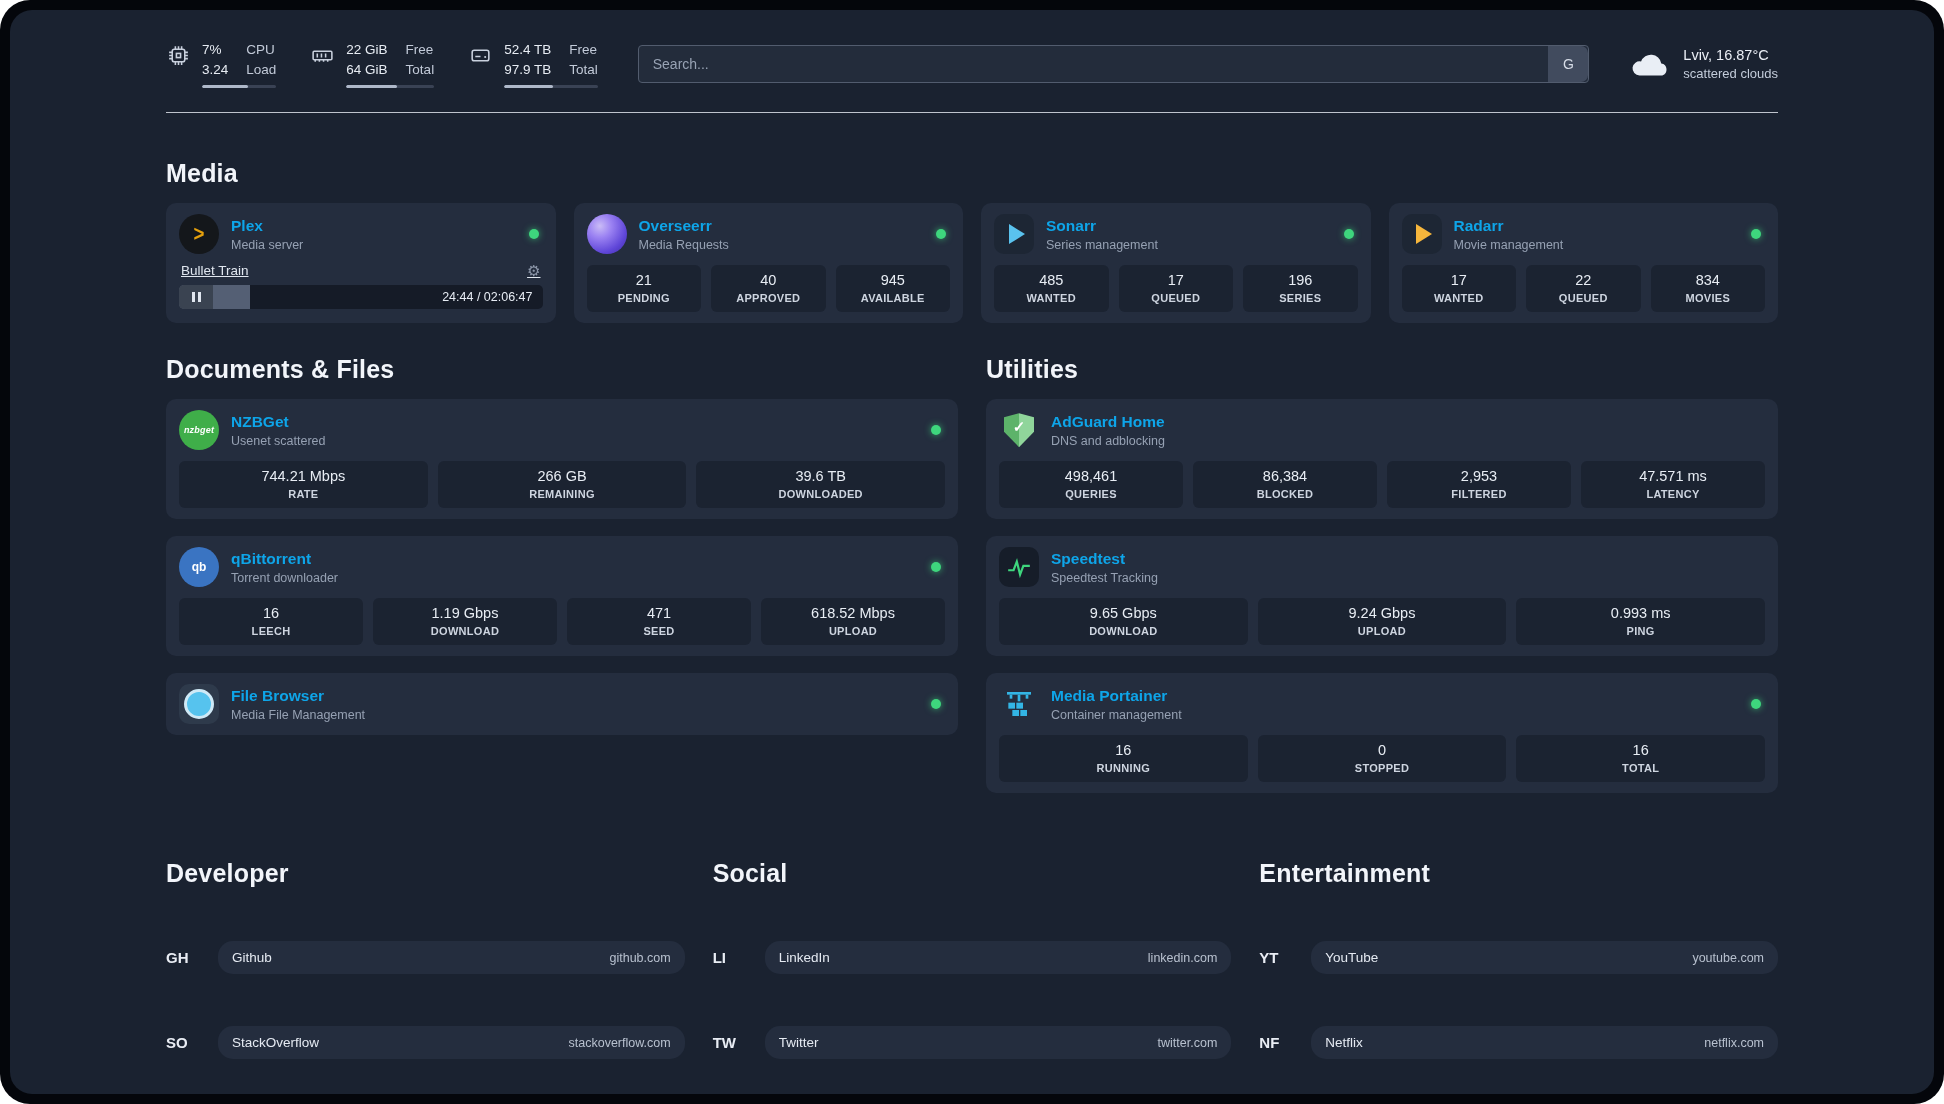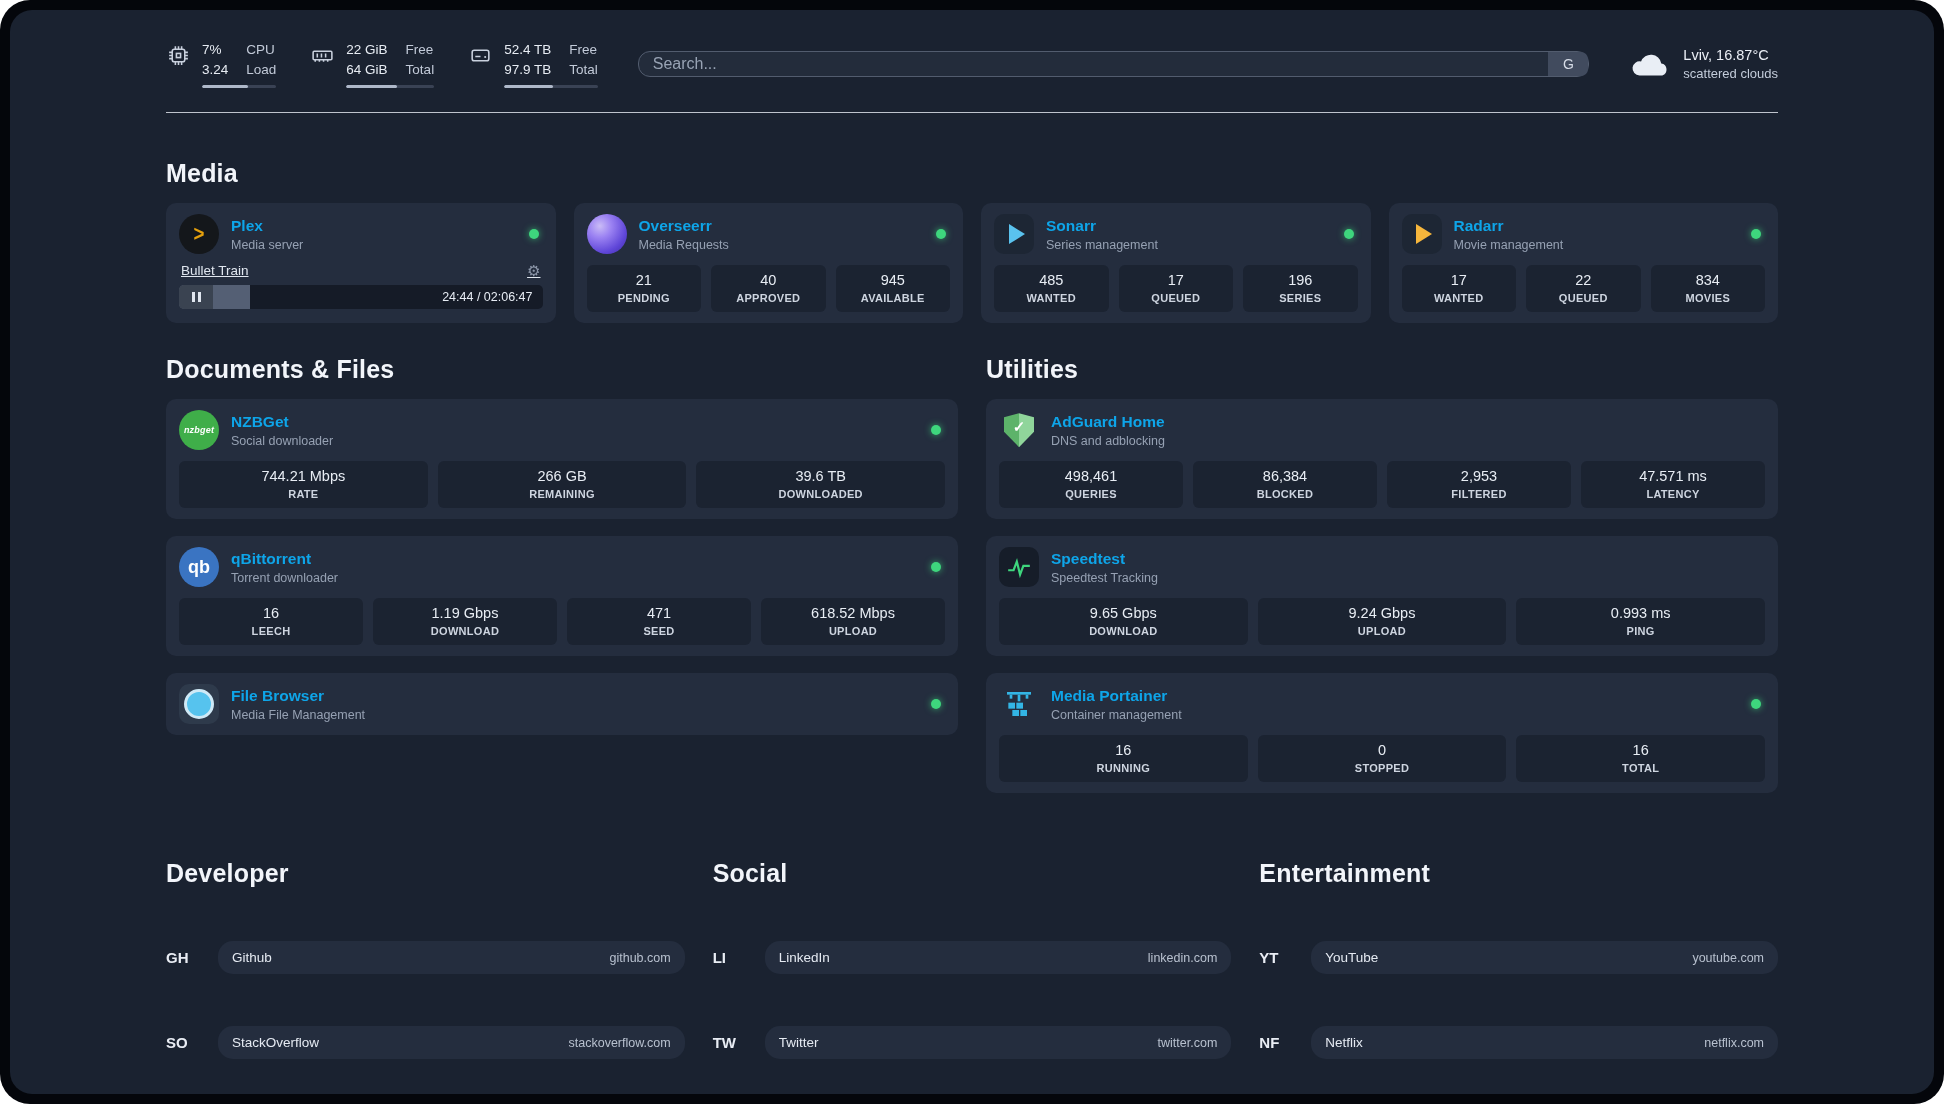--- a/index.html
+++ b/index.html
@@ -30,25 +30,25 @@
   .res-icon { margin-top: 3px; color: #c9d1de; display: flex; }
   .res-cols { display: flex; gap: 18px; font-size: 13.5px; }
   .res-col { display: flex; flex-direction: column; line-height: 1.45; }
   .res-col.vals { color: #e7ecf3; }
   .res-col.labs { color: #c2cad8; }
   .res-bar { margin-top: 6px; height: 3px; background: #39425а; background: #394254; border-radius: 2px; overflow: hidden; }
   .res-fill { height: 100%; background: #aeb8c9; border-radius: 2px; }
 
   .search { flex: 1; position: relative; margin: 0 6px; }
   .search input {
-    width: 100%; height: 26px;
+    width: 100%; height: 38px;
     background: #232c3b;
     border: 1px solid #525c6e;
-    border-radius: 12px;
-    color: #dde3ec; font-size: 16px;
+    border-radius: 4px;
+    color: #dde3ec; font-size: 14px;
     padding: 0 52px 0 14px;
     outline: none;
   }
   .search input::placeholder { color: #98a3b4; }
   .search-btn {
     position: absolute; right: 1px; top: 1px; bottom: 1px; width: 40px;
     border: none; border-radius: 0 7px 7px 0;
     background: #414b5e; color: #d7dde7;
     font-size: 14px; font-family: inherit; cursor: pointer;
   }
@@ -99,21 +99,21 @@
   
   .app-icon { width: 40px; height: 40px; flex: 0 0 40px; display: flex; align-items: center; justify-content: center; }
   .icon-plex { border-radius: 50%; background: #14171b; color: #e5a00d; font-weight: 700; font-size: 17px; }
   .icon-plex::before { content: ">"; display: block; transform: scale(1.1, 1.35); }
   .icon-overseerr { border-radius: 50%; background: radial-gradient(circle at 32% 30%, #cabcf6 0%, #9b82f2 30%, #5f46d8 68%, #3d2ba3 100%); }
   .icon-sonarr { border-radius: 10px; background: #1d2634; }
   .icon-sonarr::before { content: ""; display: block; width: 0; height: 0; border-left: 16px solid #5ac2ee; border-top: 10px solid transparent; border-bottom: 10px solid transparent; margin-left: 5px; }
   .icon-radarr { border-radius: 10px; background: #1d2634; }
   .icon-radarr::before { content: ""; display: block; width: 0; height: 0; border-left: 16px solid #f6b63c; border-top: 10px solid transparent; border-bottom: 10px solid transparent; margin-left: 5px; }
   .icon-nzbget { border-radius: 50%; background: #3fae49; color: #fff; font-size: 9px; font-weight: 700; font-style: italic; letter-spacing: .2px; }
-  .icon-qb { border-radius: 50%; background: #3a74c2; color: #fff; font-weight: 700; font-size: 18px; }
+  .icon-qb { border-radius: 50%; background: #3a74c2; color: #fff; font-weight: 700; font-size: 12px; }
   .icon-filebrowser { border-radius: 10px; background: #2e3a4b; }
   .icon-filebrowser::before { content: ""; display: block; width: 24px; height: 24px; border-radius: 50%; background: #56c3ee; border: 3px solid #cfe9f6; }
   .icon-adguard { position: relative; }
   .icon-adguard::before {
     content: ""; display: block; width: 30px; height: 34px;
     background: linear-gradient(90deg, #5db36a 50%, #90d59b 50%);
     clip-path: polygon(50% 0, 100% 12%, 100% 55%, 50% 100%, 0 55%, 0 12%);
   }
   .icon-adguard::after { content: "\2713"; position: absolute; top: 8px; left: 0; right: 0; text-align: center; color: #fff; font-weight: 700; font-size: 15px; }
   .icon-speedtest { border-radius: 10px; background: #161d29; }
@@ -345,21 +345,21 @@
 
     <section>
       <h2 class="sec-title">Documents &amp; Files</h2>
       <div class="stack">
 
         <article class="card">
           <div class="card-head">
             <span class="app-icon icon-nzbget">nzbget</span>
             <div class="card-meta">
               <div class="card-title">NZBGet</div>
-              <div class="card-desc">Social downloader</div>
+              <div class="card-desc">Usenet scattered</div>
             </div>
             <span class="status-dot"></span>
           </div>
           <div class="stats">
             <div class="stat">
               <div class="stat-value">744.21 Mbps</div>
               <div class="stat-label">RATE</div>
             </div>
             <div class="stat">
               <div class="stat-value">266 GB</div>

